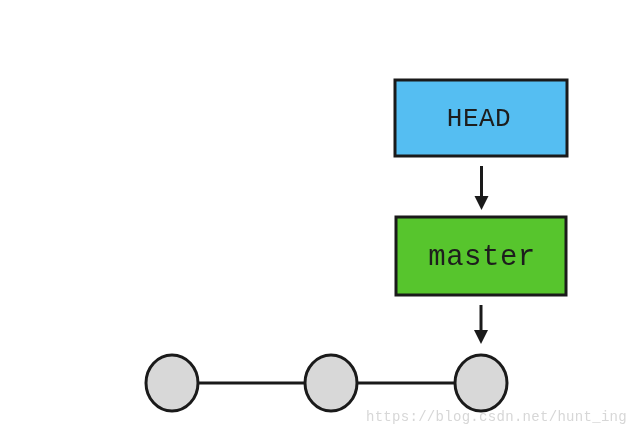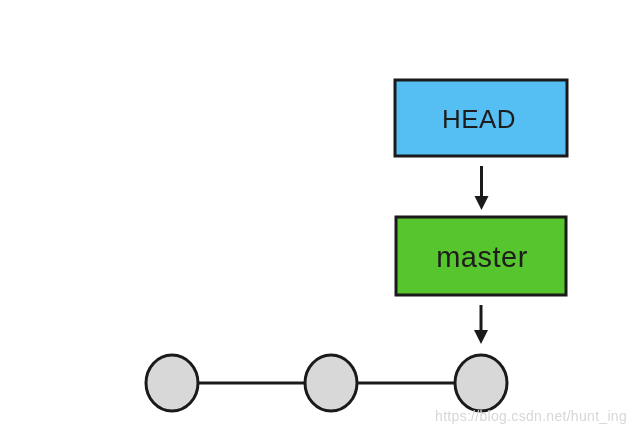--- a/index.html
+++ b/index.html
@@ -7,20 +7,21 @@
     padding: 0;
     background: #ffffff;
     font-family: "Liberation Sans", sans-serif;
   }
   .canvas {
     position: relative;
     width: 634px;
     height: 436px;
     background: #ffffff;
     overflow: hidden;
+    font-family: Liberation Mono, monospace;
   }
   svg { display: block; }
   .box {
     stroke: #1a1a1a;
     stroke-width: 3;
   }
   .box-label {
     fill: #1d1d1d;
     text-anchor: middle;
     dominant-baseline: central;

